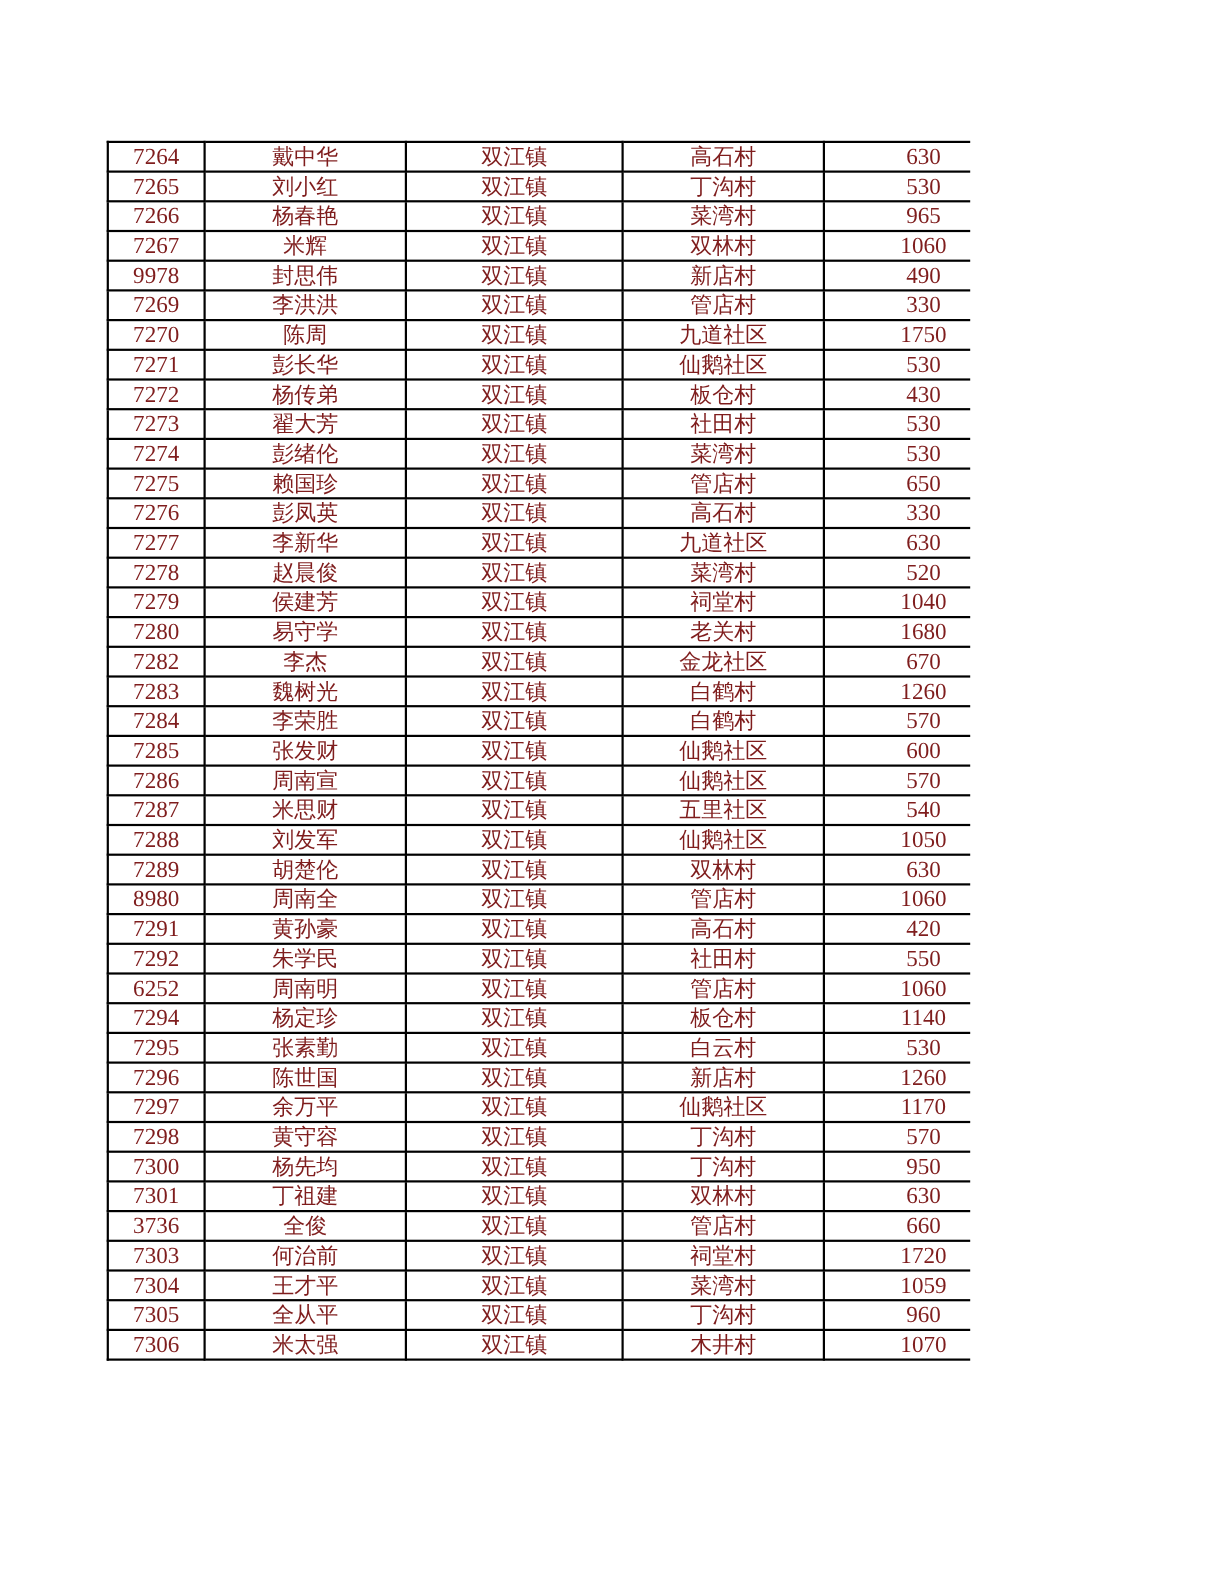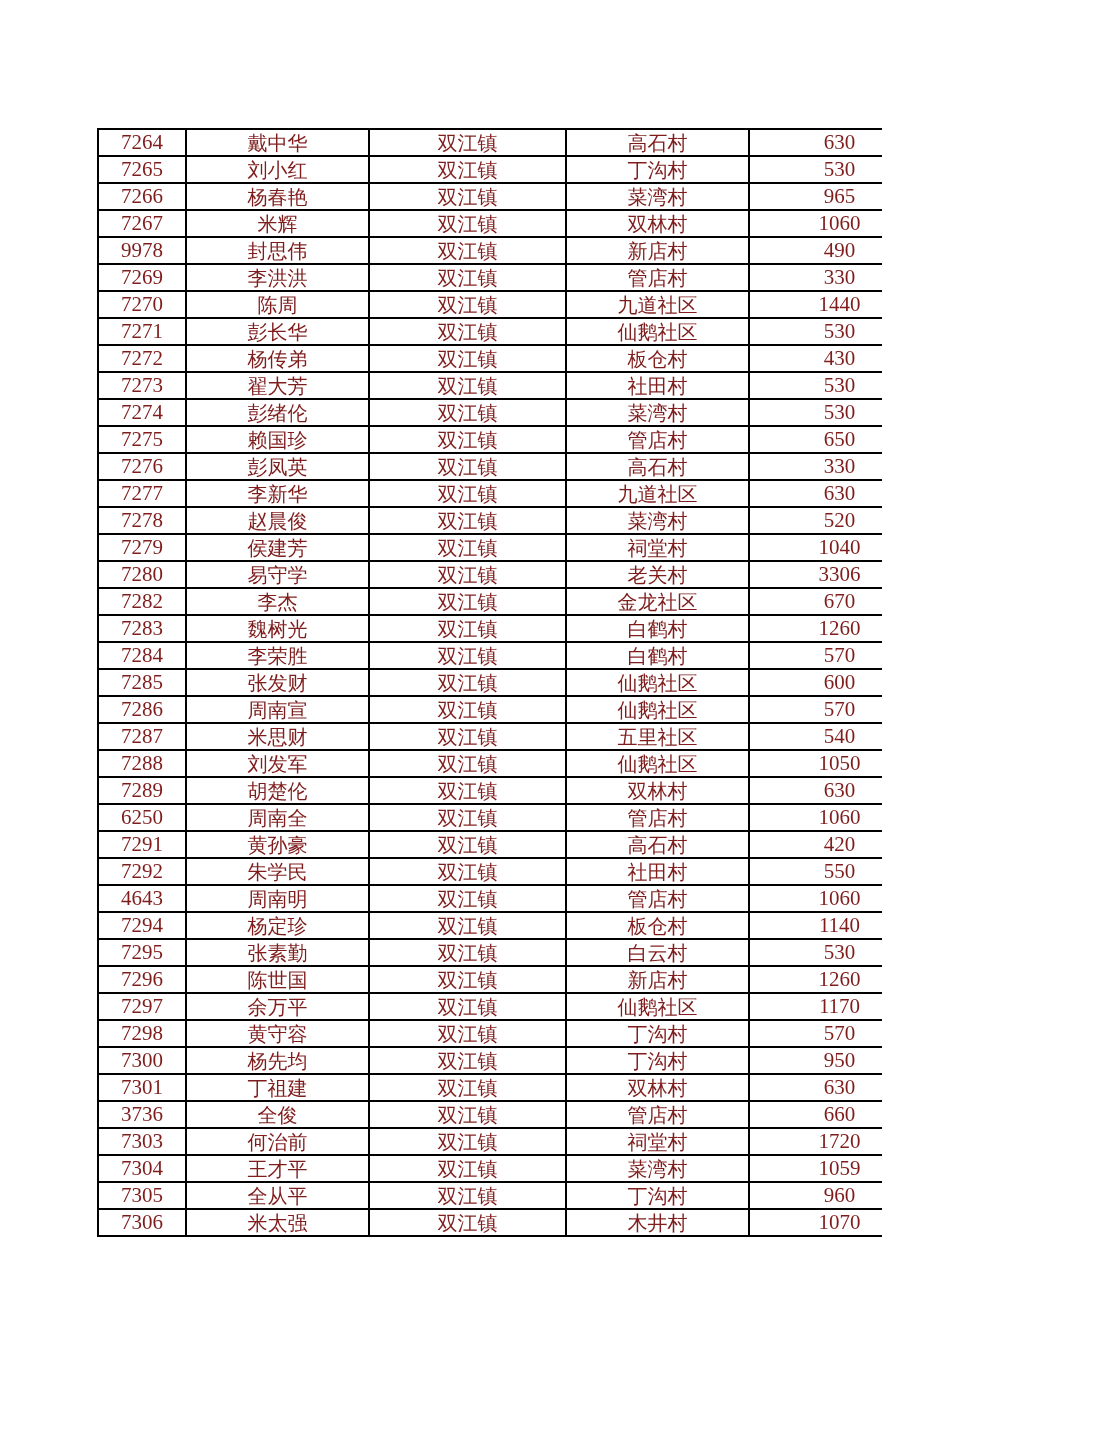--- a/index.html
+++ b/index.html
@@ -97,21 +97,21 @@
           <td>李洪洪</td>
           <td>双江镇</td>
           <td>管店村</td>
           <td class="num">330</td>
         </tr>
         <tr>
           <td class="num">7270</td>
           <td>陈周</td>
           <td>双江镇</td>
           <td>九道社区</td>
-          <td class="num">1440</td>
+          <td class="num">1750</td>
         </tr>
         <tr>
           <td class="num">7271</td>
           <td>彭长华</td>
           <td>双江镇</td>
           <td>仙鹅社区</td>
           <td class="num">530</td>
         </tr>
         <tr>
           <td class="num">7272</td>
@@ -167,21 +167,21 @@
           <td>侯建芳</td>
           <td>双江镇</td>
           <td>祠堂村</td>
           <td class="num">1040</td>
         </tr>
         <tr>
           <td class="num">7280</td>
           <td>易守学</td>
           <td>双江镇</td>
           <td>老关村</td>
-          <td class="num">3306</td>
+          <td class="num">1680</td>
         </tr>
         <tr>
           <td class="num">7282</td>
           <td>李杰</td>
           <td>双江镇</td>
           <td>金龙社区</td>
           <td class="num">670</td>
         </tr>
         <tr>
           <td class="num">7283</td>
@@ -226,42 +226,42 @@
           <td class="num">1050</td>
         </tr>
         <tr>
           <td class="num">7289</td>
           <td>胡楚伦</td>
           <td>双江镇</td>
           <td>双林村</td>
           <td class="num">630</td>
         </tr>
         <tr>
-          <td class="num">6250</td>
+          <td class="num">8980</td>
           <td>周南全</td>
           <td>双江镇</td>
           <td>管店村</td>
           <td class="num">1060</td>
         </tr>
         <tr>
           <td class="num">7291</td>
           <td>黄孙豪</td>
           <td>双江镇</td>
           <td>高石村</td>
           <td class="num">420</td>
         </tr>
         <tr>
           <td class="num">7292</td>
           <td>朱学民</td>
           <td>双江镇</td>
           <td>社田村</td>
           <td class="num">550</td>
         </tr>
         <tr>
-          <td class="num">4643</td>
+          <td class="num">6252</td>
           <td>周南明</td>
           <td>双江镇</td>
           <td>管店村</td>
           <td class="num">1060</td>
         </tr>
         <tr>
           <td class="num">7294</td>
           <td>杨定珍</td>
           <td>双江镇</td>
           <td>板仓村</td>

